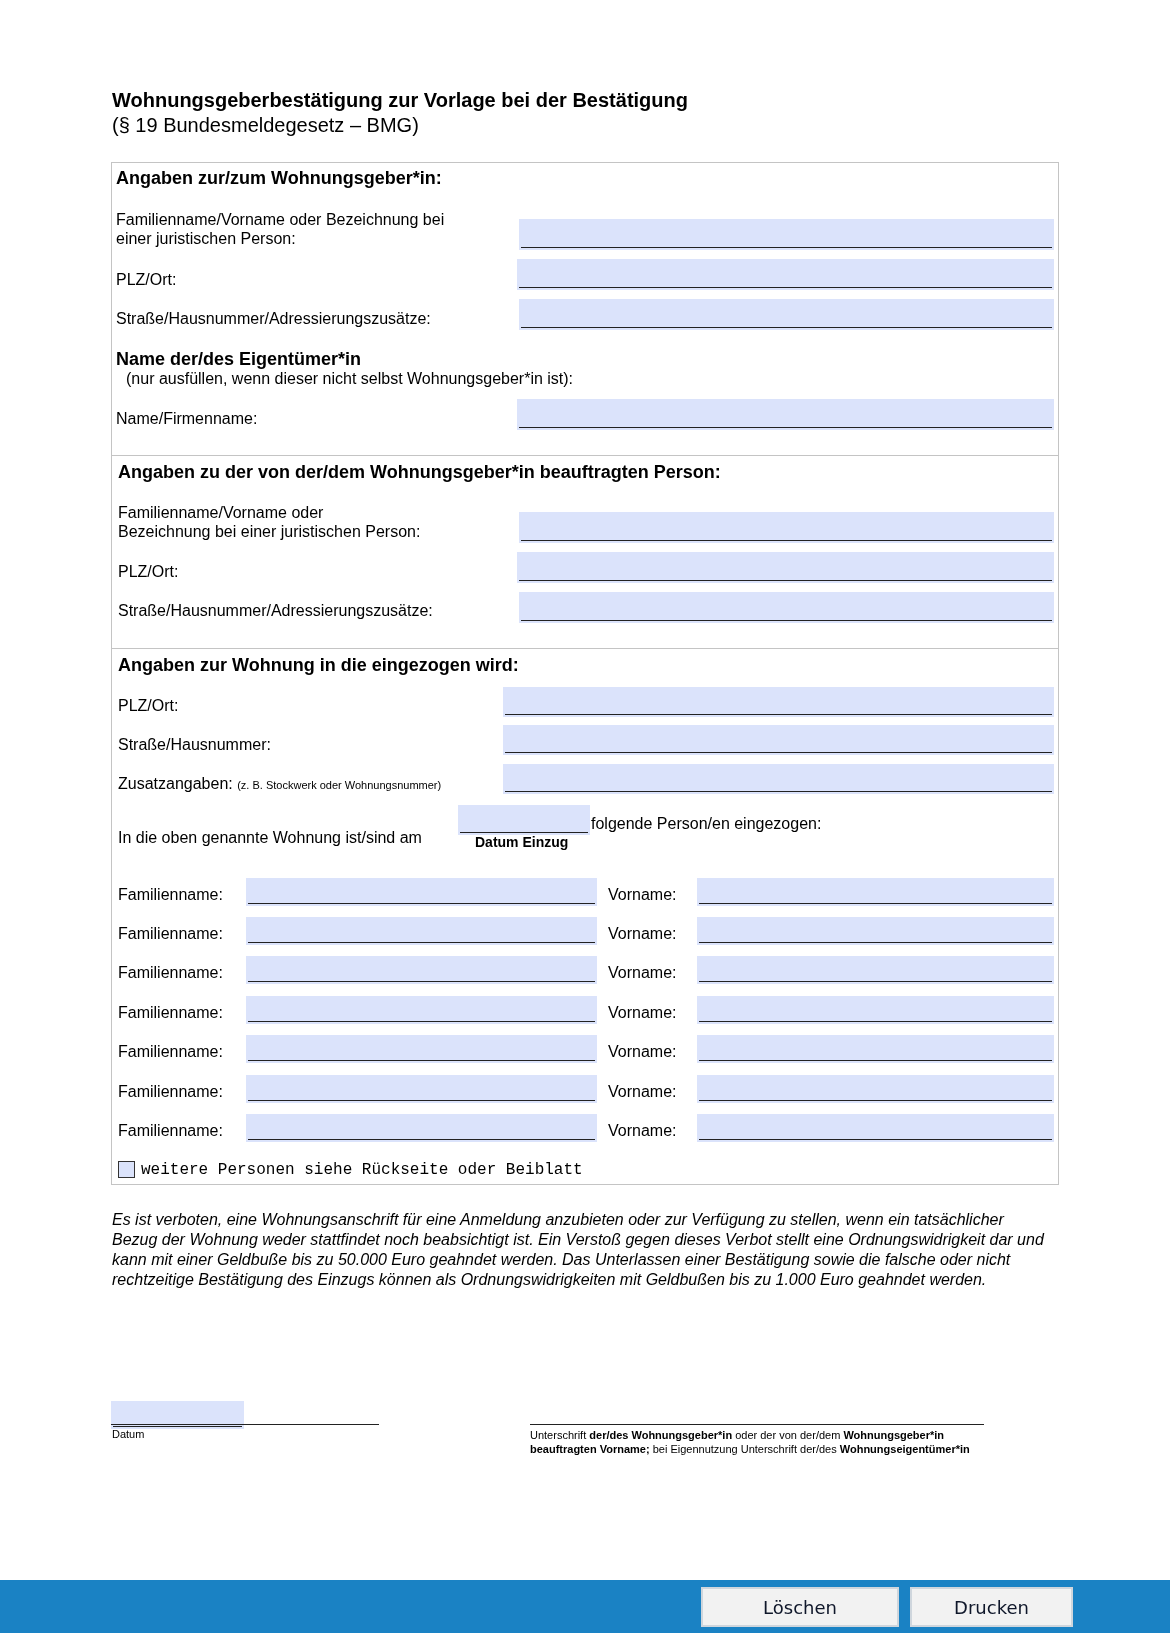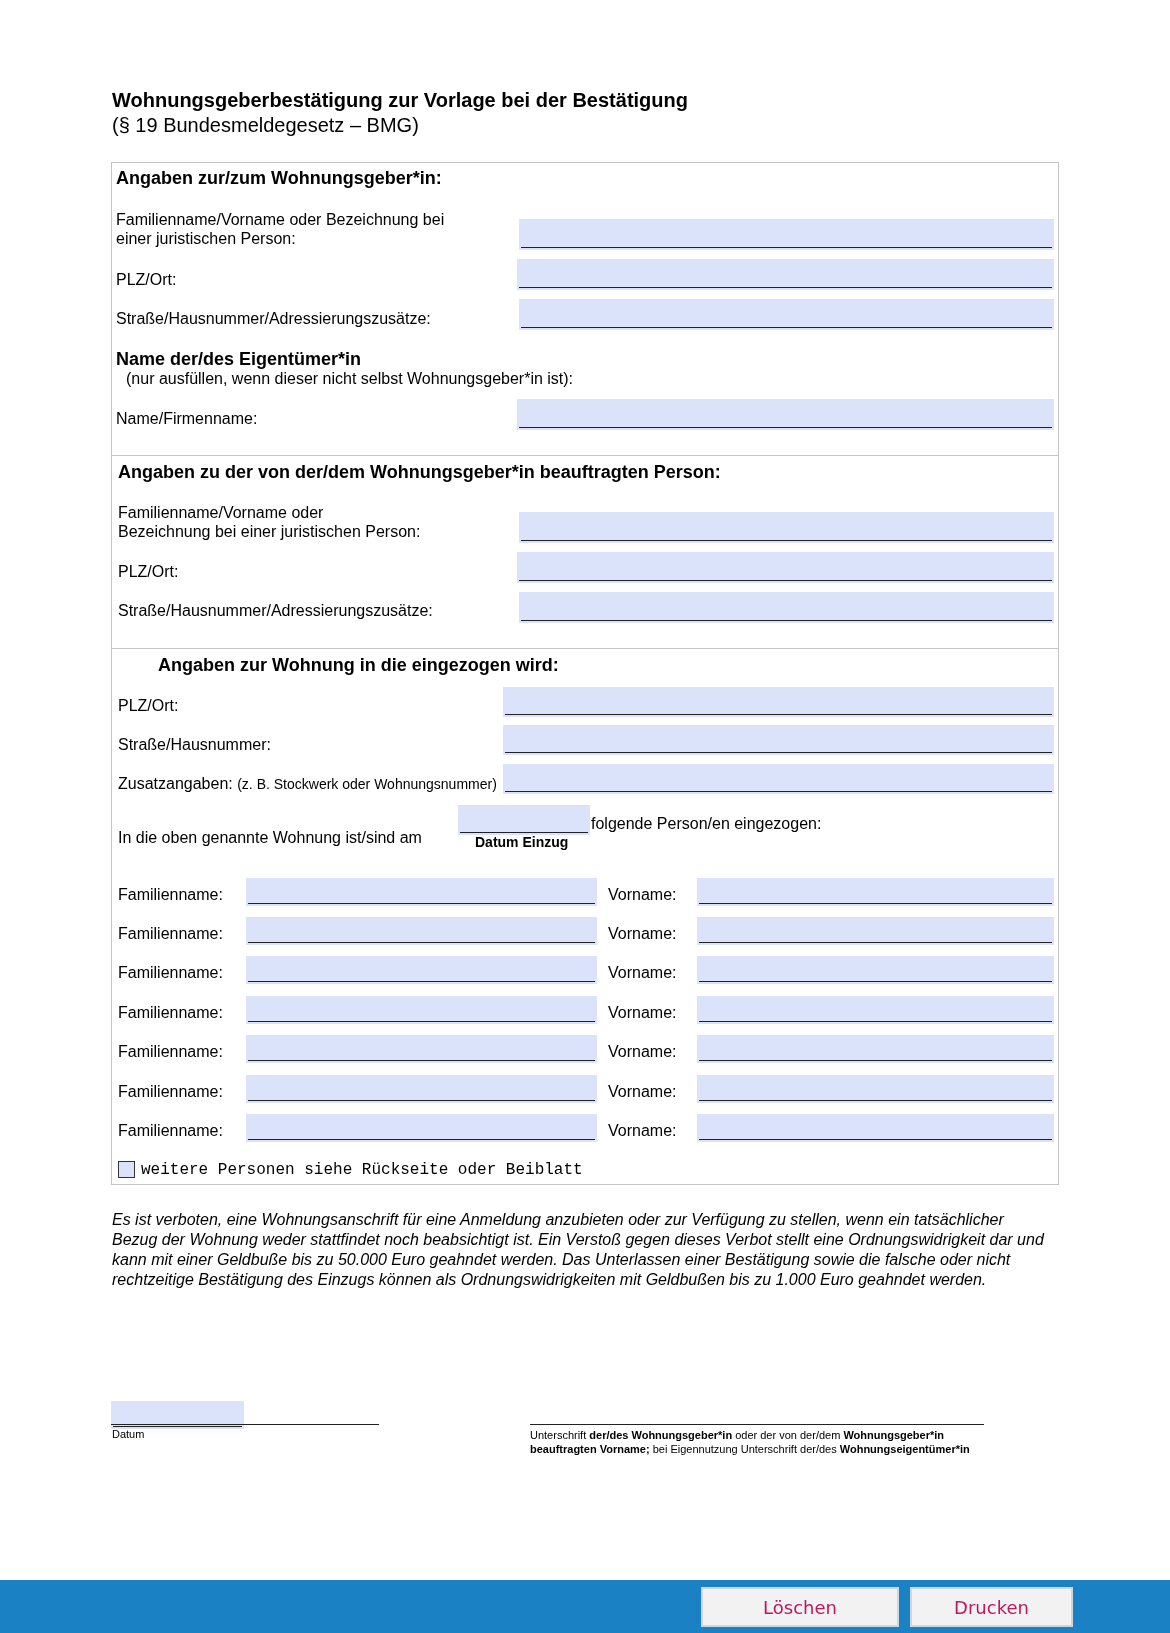--- a/index.html
+++ b/index.html
@@ -7,27 +7,27 @@
          font-family:"Liberation Sans", sans-serif; color:#000; }
   .abs { position:absolute; }
   .title { left:112px; top:89px; font-size:20px; font-weight:bold; }
   .subtitle { left:112px; top:114px; font-size:20px; }
   .box { left:111px; top:162px; width:948px; height:1023px; border:1px solid #c4c4c4; box-sizing:border-box; }
   .hr { left:112px; width:946px; height:1px; background:#c4c4c4; }
   .h2 { font-size:18px; font-weight:bold; }
   .lbl { font-size:16px; line-height:19px; }
   .field { background:#dbe3fb; }
   .field::after { content:""; position:absolute; left:2px; right:2px; bottom:2px; border-bottom:1.5px solid #222; }
-  .small { font-size:14px;margin-top:28px; }
+  .small { font-size:11px;margin-top:28px; }
   .checkbox { left:118px; top:1161px; width:17px; height:17px; border:1.5px solid #333; background:#dbe3fb; box-sizing:border-box; }
   .para { left:112px; top:1210px; width:940px; font-size:16px; line-height:20px;font-style:italic; }
   .sigline { height:0; border-bottom:1.5px solid #222; }
   .footer { left:0; top:1580px; width:1170px; height:53px; background:#1a82c4; }
   .btn { top:1587px; height:40px; background:#f2f2f2; border:2px solid #cfd6dd; box-sizing:border-box;
-         font-family:"DejaVu Sans", sans-serif; font-size:18px; color:#be185d; display:flex; align-items:center; justify-content:center; cursor:pointer; }
+         font-family:"DejaVu Sans", sans-serif; font-size:18px; color:#0f172a; display:flex; align-items:center; justify-content:center; cursor:pointer; }
 </style>
 </head>
 <body>
 
 <div class="abs title">Wohnungsgeberbestätigung zur Vorlage bei der Bestätigung</div>
 <div class="abs subtitle">(§ 19 Bundesmeldegesetz – BMG)</div>
 
 <div class="abs box"></div>
 
 <div class="abs h2" style="left:116px;top:168px;">Angaben zur/zum Wohnungsgeber*in:</div>
@@ -56,21 +56,21 @@
   <div>Bezeichnung bei einer juristischen Person:</div>
 </div>
 <div class="abs field" style="left:519px;top:512px;width:535px;height:31px;"></div>
 <div class="abs lbl" style="left:118px;top:562px;">PLZ/Ort:</div>
 <div class="abs field" style="left:517px;top:552px;width:537px;height:31px;"></div>
 <div class="abs lbl" style="left:118px;top:601px;">Straße/Hausnummer/Adressierungszusätze:</div>
 <div class="abs field" style="left:519px;top:592px;width:535px;height:31px;"></div>
 
 <div class="abs hr" style="top:648px;"></div>
 
-<div class="abs h2" style="left:118px;top:655px;margin-left:40px;">Angaben zur Wohnung in die eingezogen wird:</div>
+<div class="abs h2" style="left:118px;top:655px;">Angaben zur Wohnung in die eingezogen wird:</div>
 <div class="abs lbl" style="left:118px;top:696px;">PLZ/Ort:</div>
 <div class="abs field" style="left:503px;top:687px;width:551px;height:30px;"></div>
 <div class="abs lbl" style="left:118px;top:735px;">Straße/Hausnummer:</div>
 <div class="abs field" style="left:503px;top:725px;width:551px;height:30px;"></div>
 <div class="abs lbl" style="left:118px;top:774px;">
   <span>Zusatzangaben:</span> <span class="small">(z. B. Stockwerk oder Wohnungsnummer)</span>
 </div>
 <div class="abs field" style="left:503px;top:764px;width:551px;height:30px;"></div>
 
 <div class="abs lbl" style="left:118px;top:814px;margin-top:14px;">In die oben genannte Wohnung ist/sind am</div>

